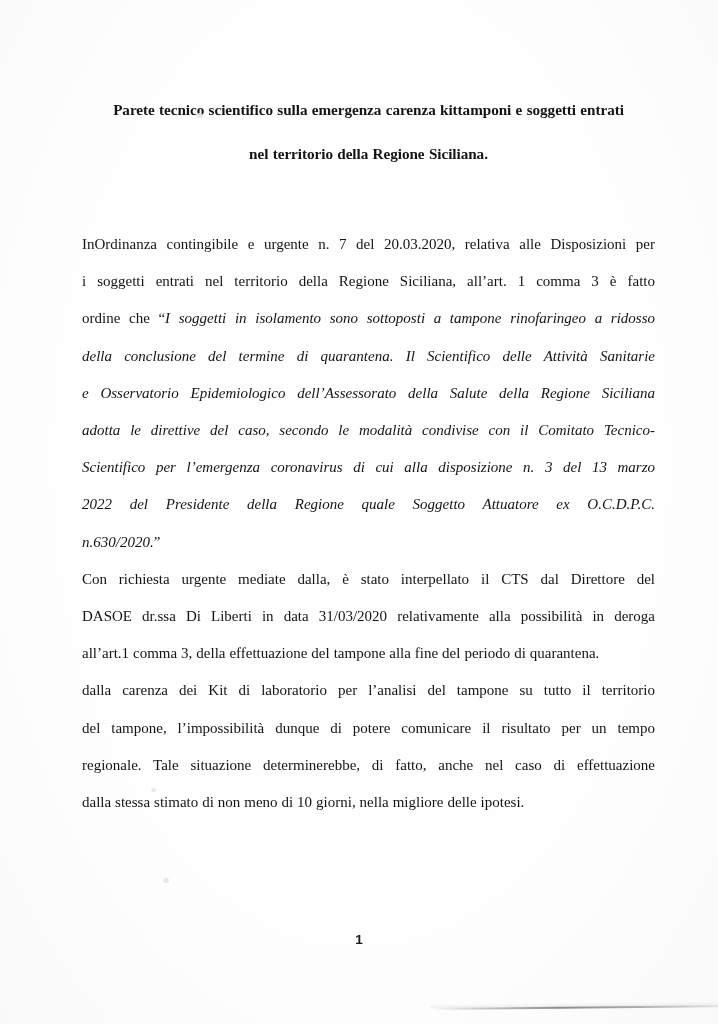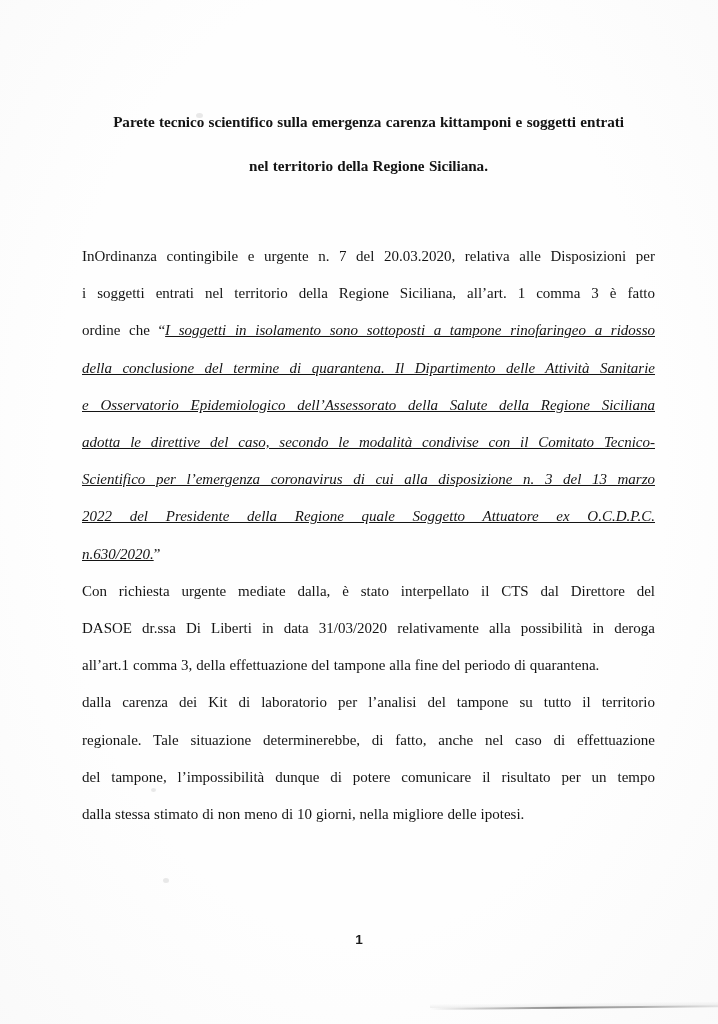--- a/index.html
+++ b/index.html
@@ -34,21 +34,21 @@
   .doc-body {
     position: absolute;
     left: 82px;
     top: 0;
     width: 573px;
     z-index: 1;
   }
 
   
   .doc-title {
-    margin: 12px;
+    margin: 0;
     padding-top: 88px;
     font-size: 15.2px;
     font-weight: bold;
     line-height: 44px;
     text-align: center;
     letter-spacing: -0.05px;
     word-spacing: 0.6px;
   }
   .title-line-2 {
     display: block;
@@ -64,21 +64,20 @@
     word-spacing: 0.2px;
   }
   .para.first {
     margin-top: 50px;
   }
   .para + .para {
     margin-top: 0;
   }
   .para .ital {
     font-style: italic;
-    text-decoration: underline;
   }
   
   .para::after {
     content: "";
     display: inline-block;
     width: 100%;
   }
   .para.no-stretch::after { content: none; }
 
   
@@ -163,36 +162,36 @@
     <h1 class="doc-title">
       <span class="title-line-1">Parete tecnico scientifico sulla emergenza carenza kittamponi e soggetti entrati</span>
       <span class="title-line-2">nel territorio della Regione Siciliana.</span>
     </h1>
 
     <div id="paragraphs">
         <p class="para no-stretch first">
           <span class="jline"><span>InOrdinanza contingibile e urgente n. 7 del 20.03.2020, relativa alle Disposizioni per</span></span>
           <span class="jline"><span>i soggetti entrati nel territorio della Regione Siciliana, all’art. 1 comma 3 è fatto</span></span>
           <span class="jline"><span>ordine che “</span><span class="ital">I soggetti in isolamento sono sottoposti a tampone rinofaringeo a ridosso</span></span>
-          <span class="jline"><span class="ital">della conclusione del termine di quarantena. Il Dipartimento delle Attività Sanitarie</span></span>
+          <span class="jline"><span class="ital">della conclusione del termine di quarantena. Il Scientifico delle Attività Sanitarie</span></span>
           <span class="jline"><span class="ital">e Osservatorio Epidemiologico dell’Assessorato della Salute della Regione Siciliana</span></span>
           <span class="jline"><span class="ital">adotta le direttive del caso, secondo le modalità condivise con il Comitato Tecnico-</span></span>
           <span class="jline"><span class="ital">Scientifico per l’emergenza coronavirus di cui alla disposizione n. 3 del 13 marzo</span></span>
           <span class="jline"><span class="ital">2022 del Presidente della Regione quale Soggetto Attuatore ex O.C.D.P.C.</span></span>
           <span class="jline flush"><span class="ital">n.630/2020.</span><span>”</span></span>
         </p>
         <p class="para no-stretch">
           <span class="jline"><span>Con richiesta urgente mediate dalla, è stato interpellato il CTS dal Direttore del</span></span>
           <span class="jline"><span>DASOE dr.ssa Di Liberti in data 31/03/2020 relativamente alla possibilità in deroga</span></span>
           <span class="jline flush"><span>all’art.1 comma 3, della effettuazione del tampone alla fine del periodo di quarantena.</span></span>
         </p>
         <p class="para no-stretch">
           <span class="jline"><span>dalla carenza dei Kit di laboratorio per l’analisi del tampone su tutto il territorio</span></span>
+          <span class="jline"><span>del tampone, l’impossibilità dunque di potere comunicare il risultato per un tempo</span></span>
           <span class="jline"><span>regionale. Tale situazione determinerebbe, di fatto, anche nel caso di effettuazione</span></span>
-          <span class="jline"><span>del tampone, l’impossibilità dunque di potere comunicare il risultato per un tempo</span></span>
           <span class="jline flush"><span>dalla stessa stimato di non meno di 10 giorni, nella migliore delle ipotesi.</span></span>
         </p>
       </div>
 
   </div>
 
   <div class="page-number">1</div>
 
   <div class="scan-edge">
     <div class="edge-shadow"></div>

